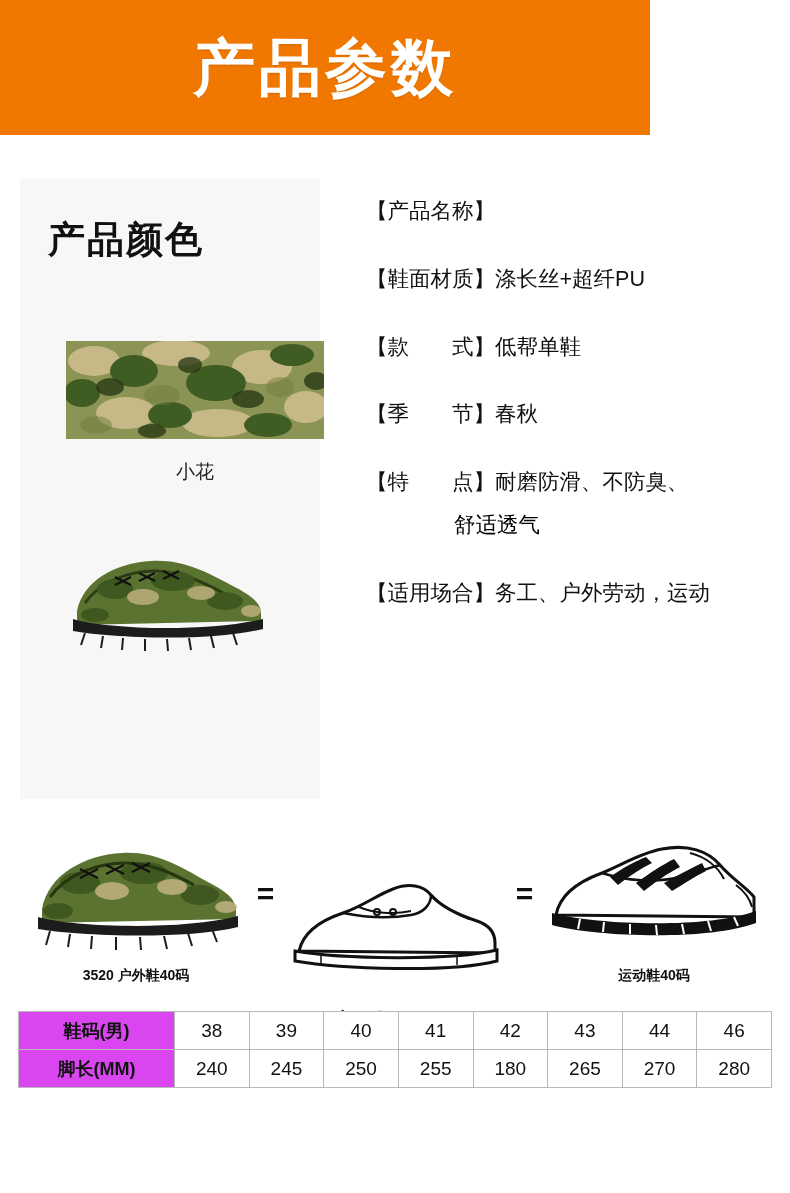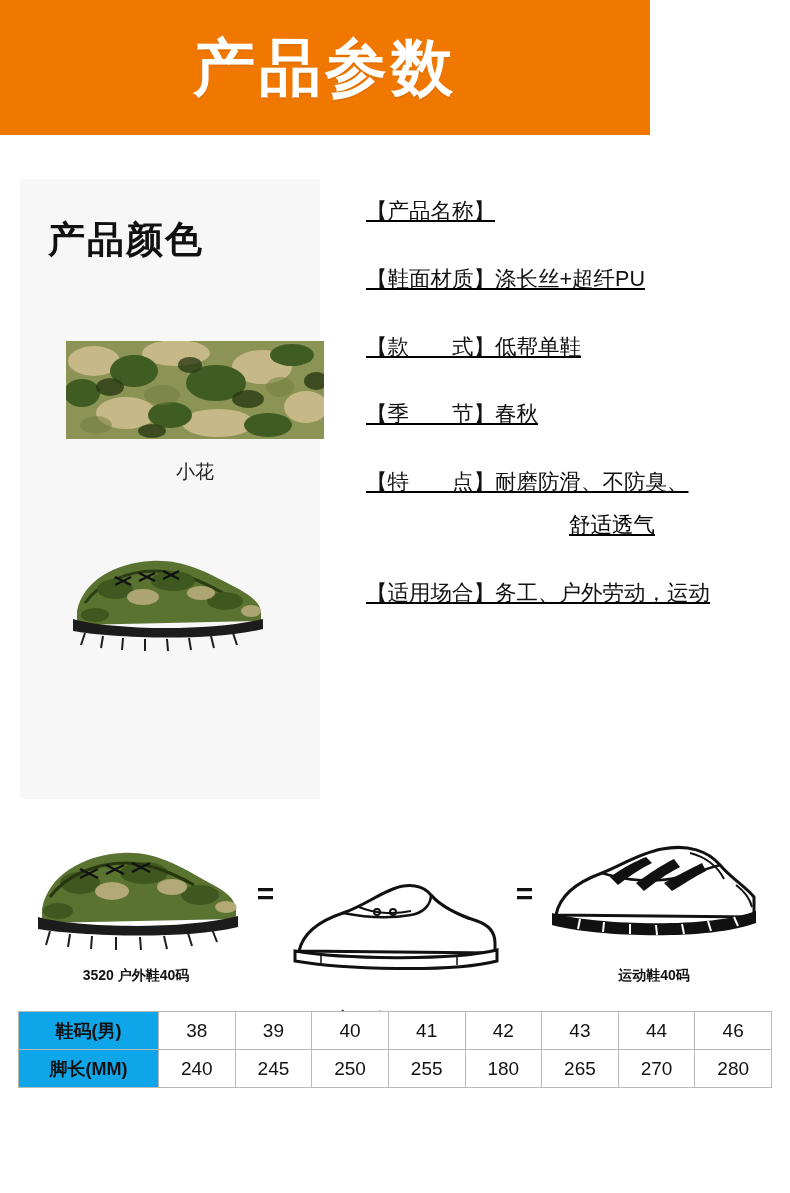--- a/index.html
+++ b/index.html
@@ -76,41 +76,39 @@
   .shoe-photo-sm {
     margin: 48px auto 0 auto;
     width: 230px;
     height: 120px;
     position: relative;
   }
 
   .specs {
     flex: 1;
     padding: 20px 0 0 46px;
-    text-decoration: underline;
   }
   .spec-row {
     display: flex;
     align-items: baseline;
     font-size: 21.5px;
     line-height: 1.2;
     margin-bottom: 42px;
     color: #111;
   }
   .spec-key {
     white-space: pre;
     font-size: 21.5px;
   }
   .spec-val {
     font-size: 21.5px;
   }
   .spec-cont {
     font-size: 21.5px;
     margin: -28px 0 42px 88px;
-    text-align: center;
   }
 
   
   .compare {
     display: flex;
     align-items: flex-end;
     justify-content: space-between;
     padding: 10px 22px 0 22px;
     margin-top: 14px;
   }
@@ -162,23 +160,23 @@
     background: #fff;
   }
   table.size-table td {
     border: 1px solid #b9b9b9;
     height: 38px;
     text-align: center;
     font-size: 19px;
     color: #111;
   }
   table.size-table td.hdr {
-    background: #0ea5e9;
-    font-weight: bold;
-    width: 140px;
+    background: #d946ef;
+    font-weight: bold;
+    width: 156px;
     font-size: 18px;
   }
 </style>
 </head>
 <body>
 
 <div class="banner">
   <div class="banner-title">产品参数</div>
 </div>
 

